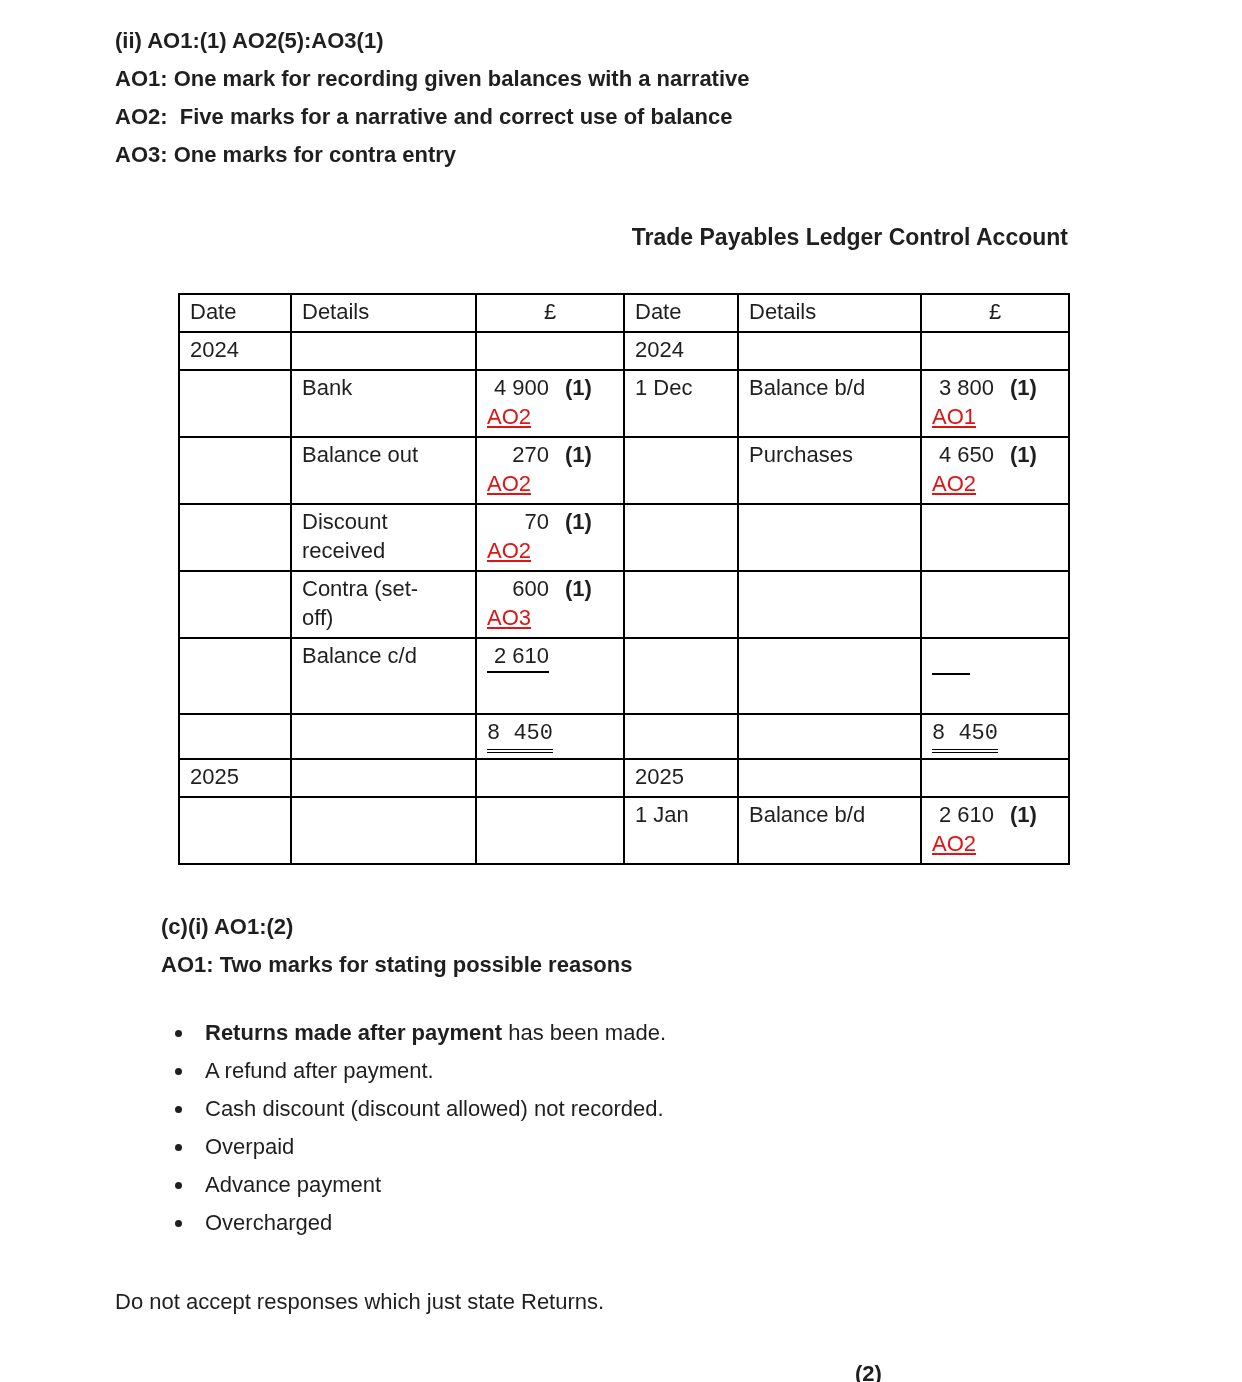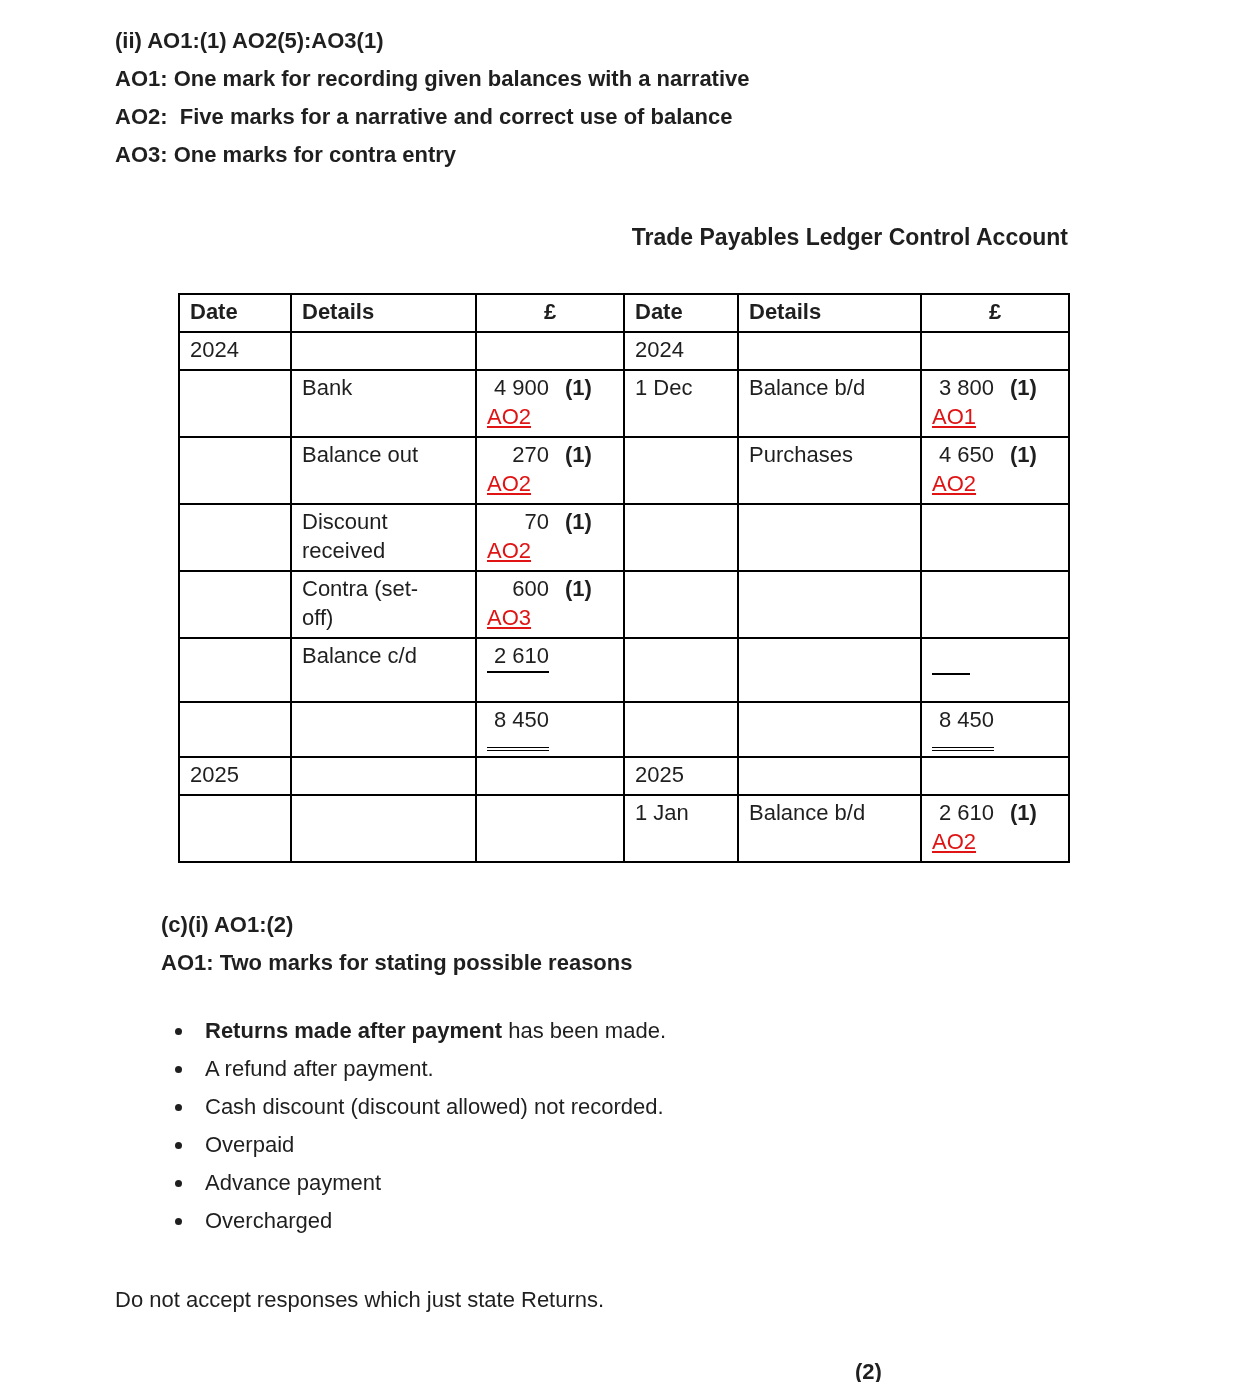--- a/index.html
+++ b/index.html
@@ -38,28 +38,28 @@
   .acct th, .acct td {
     border: 2px solid #000;
     padding: 2px 10px 5px 10px;
     font-size: 22px;
     line-height: 29px;
     vertical-align: top;
     text-align: left;
     font-weight: 400;
     overflow: hidden;
   }
-  .acct th { font-weight: 700; }
+  .acct th { font-weight: 400; }
   .acct th.c { text-align: center; }
   .amt { white-space: nowrap; }
   .num { display: inline-block; min-width: 62px; text-align: right; }
   .mark { display: inline-block; margin-left: 16px; font-weight: 700; }
   .ao { color: var(--ao-red, #e01414); text-decoration: underline; }
   .u1 { border-bottom: 2px solid #000; padding-bottom: 1px; }
-  .u2 { border-bottom: 4px double #000; padding-bottom: 13px; }
+  .u2 { border-bottom: 4px double #000; padding-bottom: 1px; font-family: Liberation Mono, monospace; }
   .blank-line {
     display: inline-block;
     width: 38px;
     height: 24px;
     margin-top: 10px;
     border-bottom: 2px solid #000;
   }
   .sec-block { margin-top: 43px; margin-left: 46px; }
   ul.reasons {
     margin: 30px 0 0 0;
@@ -182,21 +182,21 @@
       </td>
       <td>
         <div class="amt"><span class="num">600</span><span class="mark">(1)</span></div>
         <div class="ao">AO3</div>
       </td>
       <td></td>
       <td></td>
       <td></td>
     </tr>
 
-    <tr style="height:64px">
+    <tr style="height:76px">
       <td></td>
       <td>Balance c/d</td>
       <td>
         <div class="amt"><span class="num u1">2 610</span></div>
       </td>
       <td></td>
       <td></td>
       <td><span class="blank-line"></span></td>
     </tr>
 

